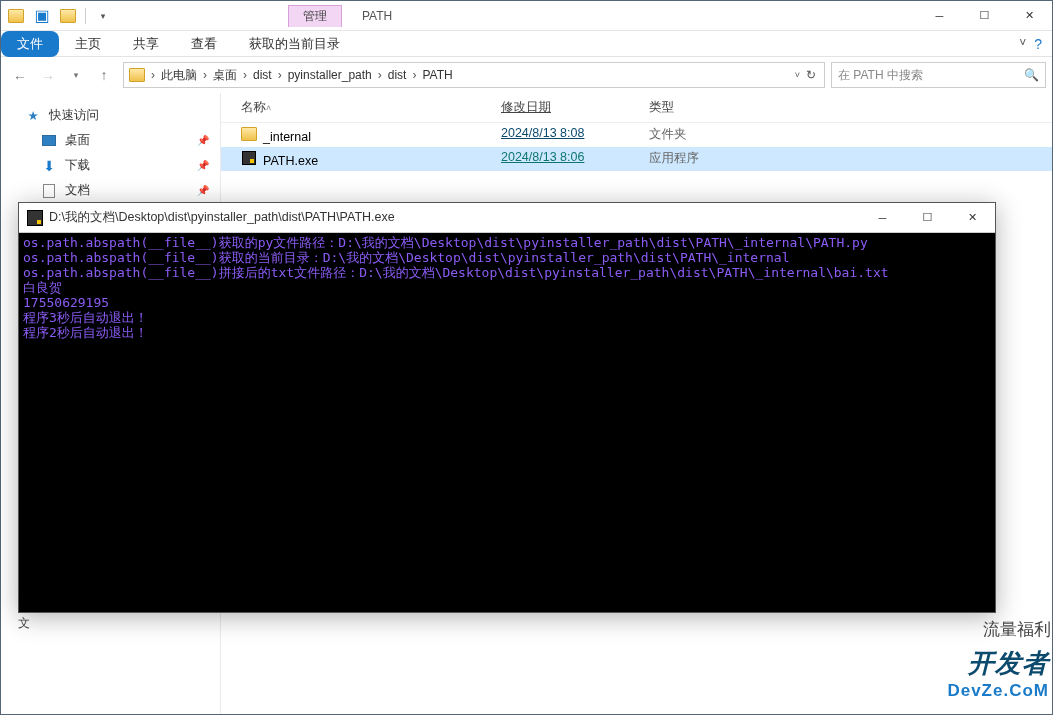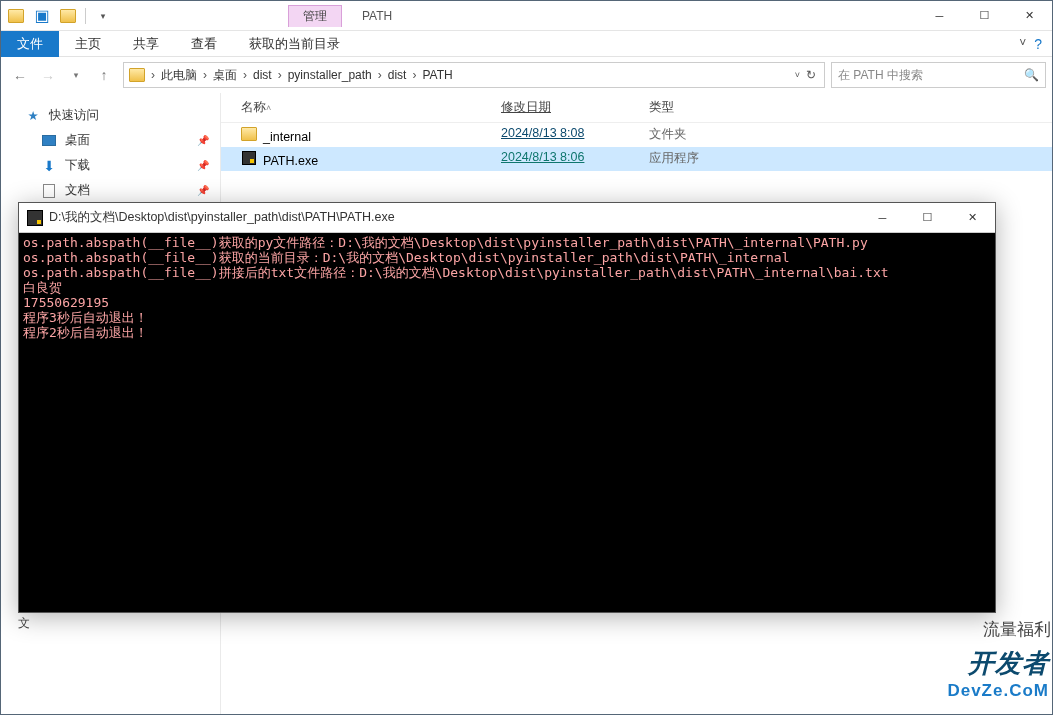--- a/index.html
+++ b/index.html
@@ -11,21 +11,21 @@
 .titlebar .qat { display: flex; align-items: center; padding: 0 4px; gap: 4px; }
 .qat-icon { width: 22px; height: 22px; display: flex; align-items: center; justify-content: center; }
 .folder-ico { width: 16px; height: 14px; background: linear-gradient(#ffe9a6,#f0c14b); border: 1px solid #d2a32a; border-radius: 1px; }
 .qat-sep { width: 1px; height: 16px; background: #ccc; margin: 0 2px; }
 .titlebar .manage { margin-left: 170px; background: #f3d6f3; border: 1px solid #d9a0d9; border-bottom: none; padding: 2px 14px; font-size: 12px; color: #444; }
 .titlebar .title { margin-left: 20px; font-size: 12px; color: #555; }
 .winctrl { margin-left: auto; display: flex; }
 .winbtn { width: 45px; height: 29px; display: flex; align-items: center; justify-content: center; font-size: 11px; color: #333; }
 
 .ribbon { height: 26px; display: flex; align-items: center; padding: 0 10px 0 0; border-bottom: 1px solid #e3e3e3; font-size: 13px; }
-.ribtab { padding: 4px 16px; color: #333; cursor: pointer; }
+.ribtab { padding: 4px 16px; color: #333; cursor: pointer; border-radius: 8px; }
 .ribtab.file { background: #1979ca; color: #fff; }
 .ribtab.tool { margin-left: 0; }
 .ribbon .rr { margin-left: auto; display: flex; gap: 8px; color: #555; }
 .rib-help { font-size: 14px; color: #1979ca; }
 
 .addrbar { height: 36px; display: flex; align-items: center; padding: 3px 6px; gap: 6px; }
 .navbtns { display: flex; gap: 2px; }
 .navbtn { width: 26px; height: 26px; display: flex; align-items: center; justify-content: center; color: #777; font-size: 14px; }
 .addr { flex: 1; height: 26px; border: 1px solid #ccc; display: flex; align-items: center; padding: 0 2px; font-size: 12px; }
 .crumb { padding: 0 3px; color: #333; cursor: pointer; display: flex; align-items: center; gap: 2px; }
@@ -56,21 +56,21 @@
 .exe-ico { width:14px; height:14px; background:#333; border:1px solid #000; position:relative;}
 .exe-ico::after { content:""; position:absolute; bottom:1px; right:1px; width:4px; height:4px; background:#f5c400; }
 
 
 .console { position: absolute; top: 202px; left: 18px; width: 978px; height: 411px; background: #000; border: 1px solid #555; box-shadow: 0 4px 24px rgba(0,0,0,0.3); display: flex; flex-direction: column; }
 .con-title { height: 30px; background: #fff; display: flex; align-items: center; font-size: 12.5px; color: #333; border-bottom: 1px solid #ccc; }
 .con-title .cico { width: 16px; height: 16px; margin: 0 6px 0 8px; background: #333; border: 1px solid #000; position:relative;}
 .con-title .cico::after { content:""; position:absolute; bottom:1px; right:1px; width:4px; height:4px; background:#f5c400; }
 .con-title .cwin { margin-left: auto; display: flex; }
 .con-title .cbtn { width: 45px; height: 29px; display: flex; align-items: center; justify-content: center; color: #333; font-size: 11px; }
-.con-body { flex: 1; padding: 2px 4px; font-family: "NSimSun","SimSun","Consolas",monospace; font-size: 13px; color: #fca5a5; line-height: 15px; white-space: pre; overflow: hidden; }
+.con-body { flex: 1; padding: 2px 4px; font-family: "NSimSun","SimSun","Consolas",monospace; font-size: 13px; color: #8b5cf6; line-height: 15px; white-space: pre; overflow: hidden; }
 
 
 .wm { position: absolute; right: 4px; bottom: 14px; text-align: right; font-family: Arial, sans-serif; }
 .wm1 { color: #0c4a6e; font-size: 26px; font-weight: bold; font-style: italic; letter-spacing: 1px; }
 .wm2 { color: #1a7bc8; font-size: 17px; font-weight: bold; letter-spacing: 1px; }
 .side-text { position:absolute; right:2px; top:618px; font-size:17px; color:#444; writing-mode: horizontal-tb;}
 .side-frag { position:absolute; left:18px; top:615px; font-size:12px; color:#444;}
 </style>
 </head>
 <body>

